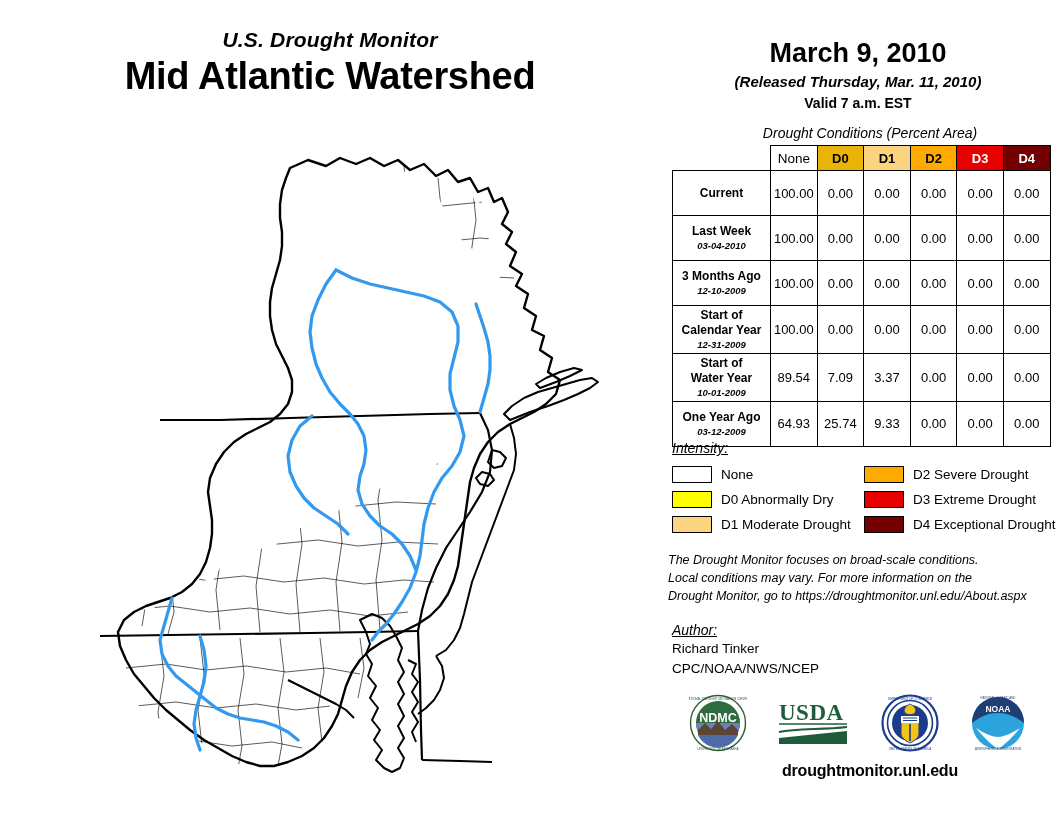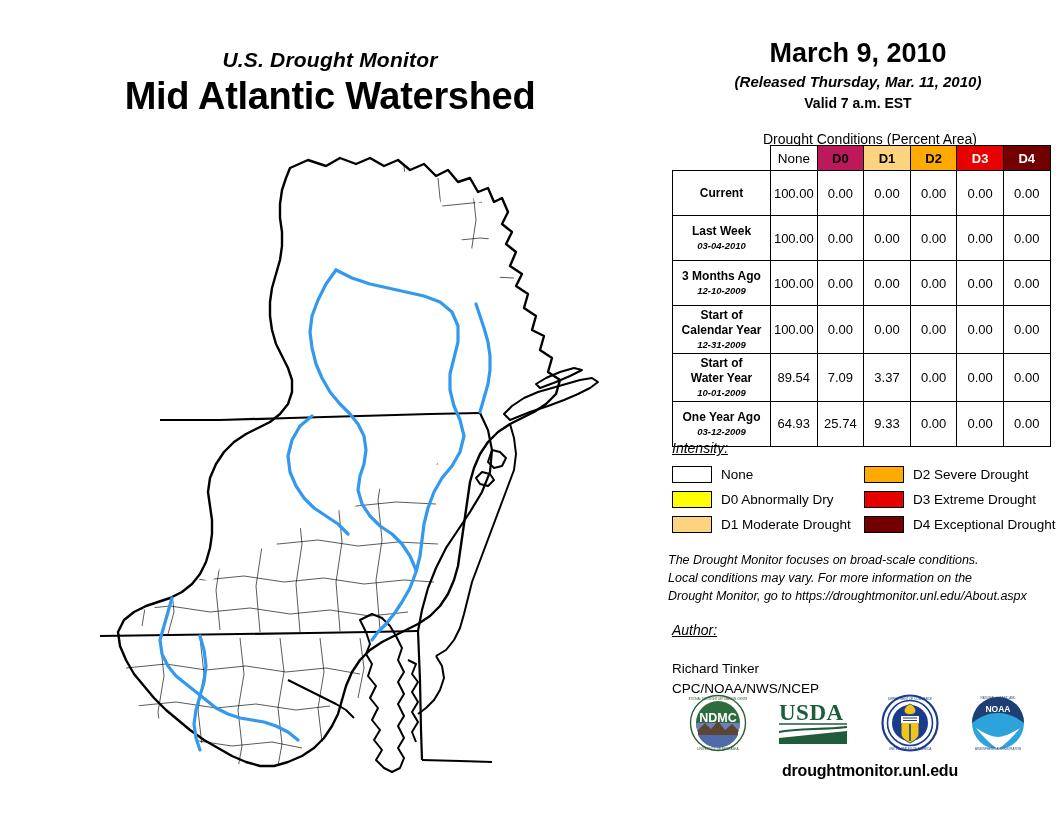--- a/index.html
+++ b/index.html
@@ -13,21 +13,20 @@
   #page {
     position: relative;
     width: 1056px; height: 816px;
     background: #fff;
   }
 
   
   #title-block {
     position: absolute; left: 0px; top: 28px; width: 660px;
     text-align: center;
-    margin-top: 20px;
   }
   #subtitle-top {
     font-size: 21px; font-weight: bold; font-style: italic;
     letter-spacing: 0.2px; color: #000; line-height: 1.1;
   }
   #main-title {
     font-size: 38px; font-weight: bold; color: #000;
     line-height: 1.15; margin-top: 4px; letter-spacing: -0.3px;
   }
 
@@ -46,22 +45,22 @@
 
   #date-block { text-align: center; padding-top: 38px; }
   #date-main { font-size: 27px; font-weight: bold; color: #000; line-height: 1.15; }
   #date-released {
     font-size: 15px; font-weight: bold; font-style: italic;
     color: #000; margin-top: 4px; line-height: 1.2;
   }
   #date-valid { font-size: 14px; font-weight: bold; color: #000; margin-top: 4px; }
 
   #table-caption {
-    text-align: center; font-size: 14px; 
-    color: #000; margin-top: 20px; margin-left: 24px;
+    text-align: center; font-size: 14px; font-style: italic;
+    color: #000; margin-top: 14px; margin-left: 24px;
   }
 
   
   #dm-table {
     position: absolute; left: 12px; top: 145px;
     width: 378px;
     border-collapse: collapse;
     table-layout: fixed;
   }
   #dm-table col.c-label { width: 98px; }
@@ -71,21 +70,21 @@
     border: 1px solid #000;
     text-align: center;
     vertical-align: middle;
     font-size: 12.5px;
     color: #000;
     padding: 0;
   }
   #dm-table thead th { height: 25px; font-weight: bold; font-size: 13px; }
   #dm-table thead th.corner { border: none; background: transparent; }
   #dm-table thead th.none-h  { background: #ffffff; color: #000; font-weight: normal; font-size: 13.5px;}
-  #dm-table thead th.d0-h    { background: #be185d; color: #000; }
+  #dm-table thead th.d0-h    { background: #eab308; color: #000; }
   #dm-table thead th.d1-h    { background: #FCD37F; color: #000; }
   #dm-table thead th.d2-h    { background: #FFAA00; color: #000; }
   #dm-table thead th.d3-h    { background: #E60000; color: #ffffff; }
   #dm-table thead th.d4-h    { background: #730000; color: #ffffff; }
 
   #dm-table tbody tr { height: 45px; }
   #dm-table tbody td.rowlabel {
     font-weight: bold; font-size: 12px; line-height: 1.25;
     padding: 2px 2px;
   }
@@ -122,21 +121,21 @@
   }
 
   
   #disclaimer {
     position: absolute; left: 8px; top: 552px; width: 380px;
     font-size: 12.5px; font-style: italic; color: #000; line-height: 1.42;
   }
   #author-block { position: absolute; left: 12px; top: 622px; width: 380px; }
   #author-title {
     font-size: 14px; font-style: italic; text-decoration: underline;
-    color: #000; margin-bottom: 21px;
+    color: #000; margin-bottom: 1px;
   }
   #author-name, #author-org {
     font-size: 13.5px; color: #000; line-height: 1.45;
   }
 
   
   #logos {
     position: absolute; left: 0px; top: 690px; width: 396px; height: 70px;
     display: flex; align-items: center; justify-content: center; gap: 30px;
   }

